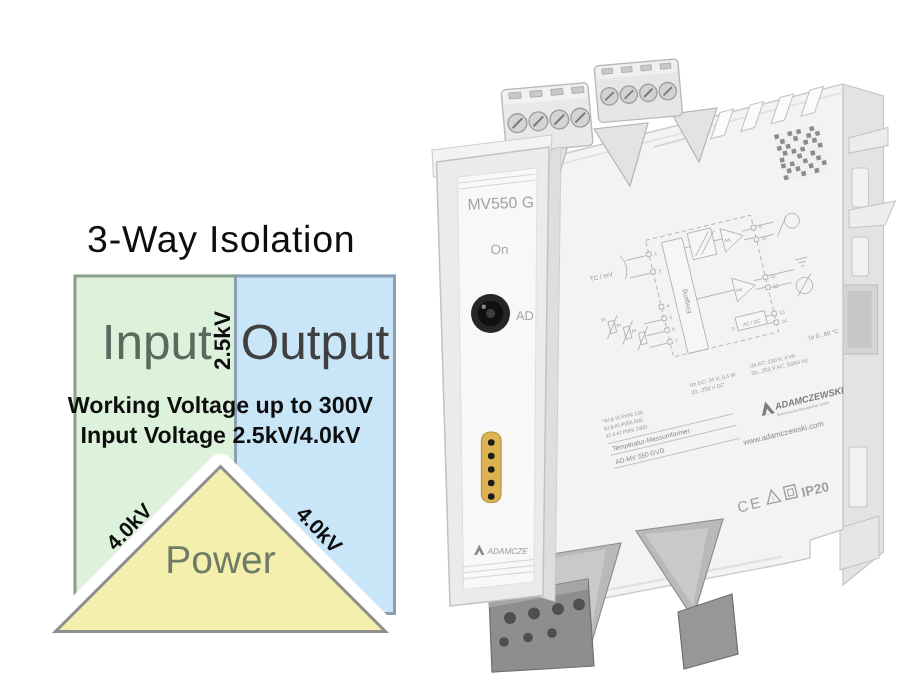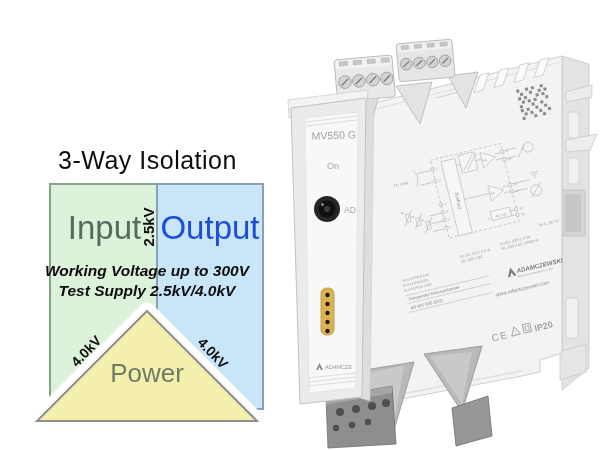--- a/index.html
+++ b/index.html
@@ -6,24 +6,24 @@
   .stage{position:relative;width:600px;height:450px;background:#ffffff;overflow:hidden;
          font-family:"Liberation Sans", sans-serif;}
   .abs{position:absolute;}
   
   .iso-title{left:10px;top:146px;width:275px;text-align:center;font-size:25px;font-weight:normal;color:#0d0d0d;letter-spacing:0.5px;}
   .box{box-sizing:border-box;border:2px solid #8fa193;}
   .box-input{left:29px;top:183px;width:111px;height:227px;background:#ddf2da;border-color:#8ba08b;margin-left:20px;}
   .box-output{left:156px;top:183px;width:108px;height:227px;background:#c9e6f8;border-color:#8aa0b2;}
   .box-word{width:100%;text-align:center;font-size:33px;margin-top:24px;}
   .w-input{color:#5a6a5e;}
-  .w-output{color:#1d4ed8;}
+  .w-output{color:#404040;}
   .kv-io{left:120px;top:199px;width:56px;height:56px;display:flex;align-items:center;justify-content:center;
          transform:rotate(-90deg);font-size:15px;font-weight:bold;color:#0d0d0d;}
-  .volt-lines{left:18px;top:261px;width:258px;text-align:center;font-size:15.5px;font-weight:bold;color:#0d0d0d;line-height:20px;font-style:italic;}
+  .volt-lines{left:18px;top:261px;width:258px;text-align:center;font-size:15.5px;font-weight:bold;color:#0d0d0d;line-height:20px;}
   .kv-left{left:56px;top:343px;width:60px;text-align:center;transform:rotate(-46deg);font-size:14px;font-weight:bold;color:#0d0d0d;}
   .kv-right{left:183px;top:345px;width:60px;text-align:center;transform:rotate(46deg);font-size:14px;font-weight:bold;color:#0d0d0d;}
   .power-label{left:77px;top:361px;width:140px;text-align:center;font-size:26px;line-height:25px;color:#6e7c66;}
   svg text{font-family:"Liberation Sans", sans-serif;}
 </style>
 </head>
 <body>
 
 <div class="stage">
 
@@ -33,21 +33,21 @@
     <div class="box-word w-input">Input</div>
   </div>
   <div class="abs box box-output">
     <div class="box-word w-output">Output</div>
   </div>
 
   <div class="abs kv-io">2.5kV</div>
 
   <div class="abs volt-lines">
     <div>Working Voltage up to 300V</div>
-    <div>Test Supply 2.5kV/4.0kV</div>
+    <div>Input Voltage 2.5kV/4.0kV</div>
   </div>
 
   <svg class="abs" style="left:0;top:0;" width="600" height="450" viewBox="0 0 600 450">
     <path d="M147,311 L257,421 L37,421 Z" fill="#ffffff" stroke="#ffffff" stroke-width="17" stroke-linejoin="round"></path>
     <path d="M147,311 L257,421 L37,421 Z" fill="#f5efae" stroke="#8f8f8f" stroke-width="2"></path>
   </svg>
 
   <div class="abs kv-left">4.0kV</div>
   <div class="abs kv-right">4.0kV</div>
 

